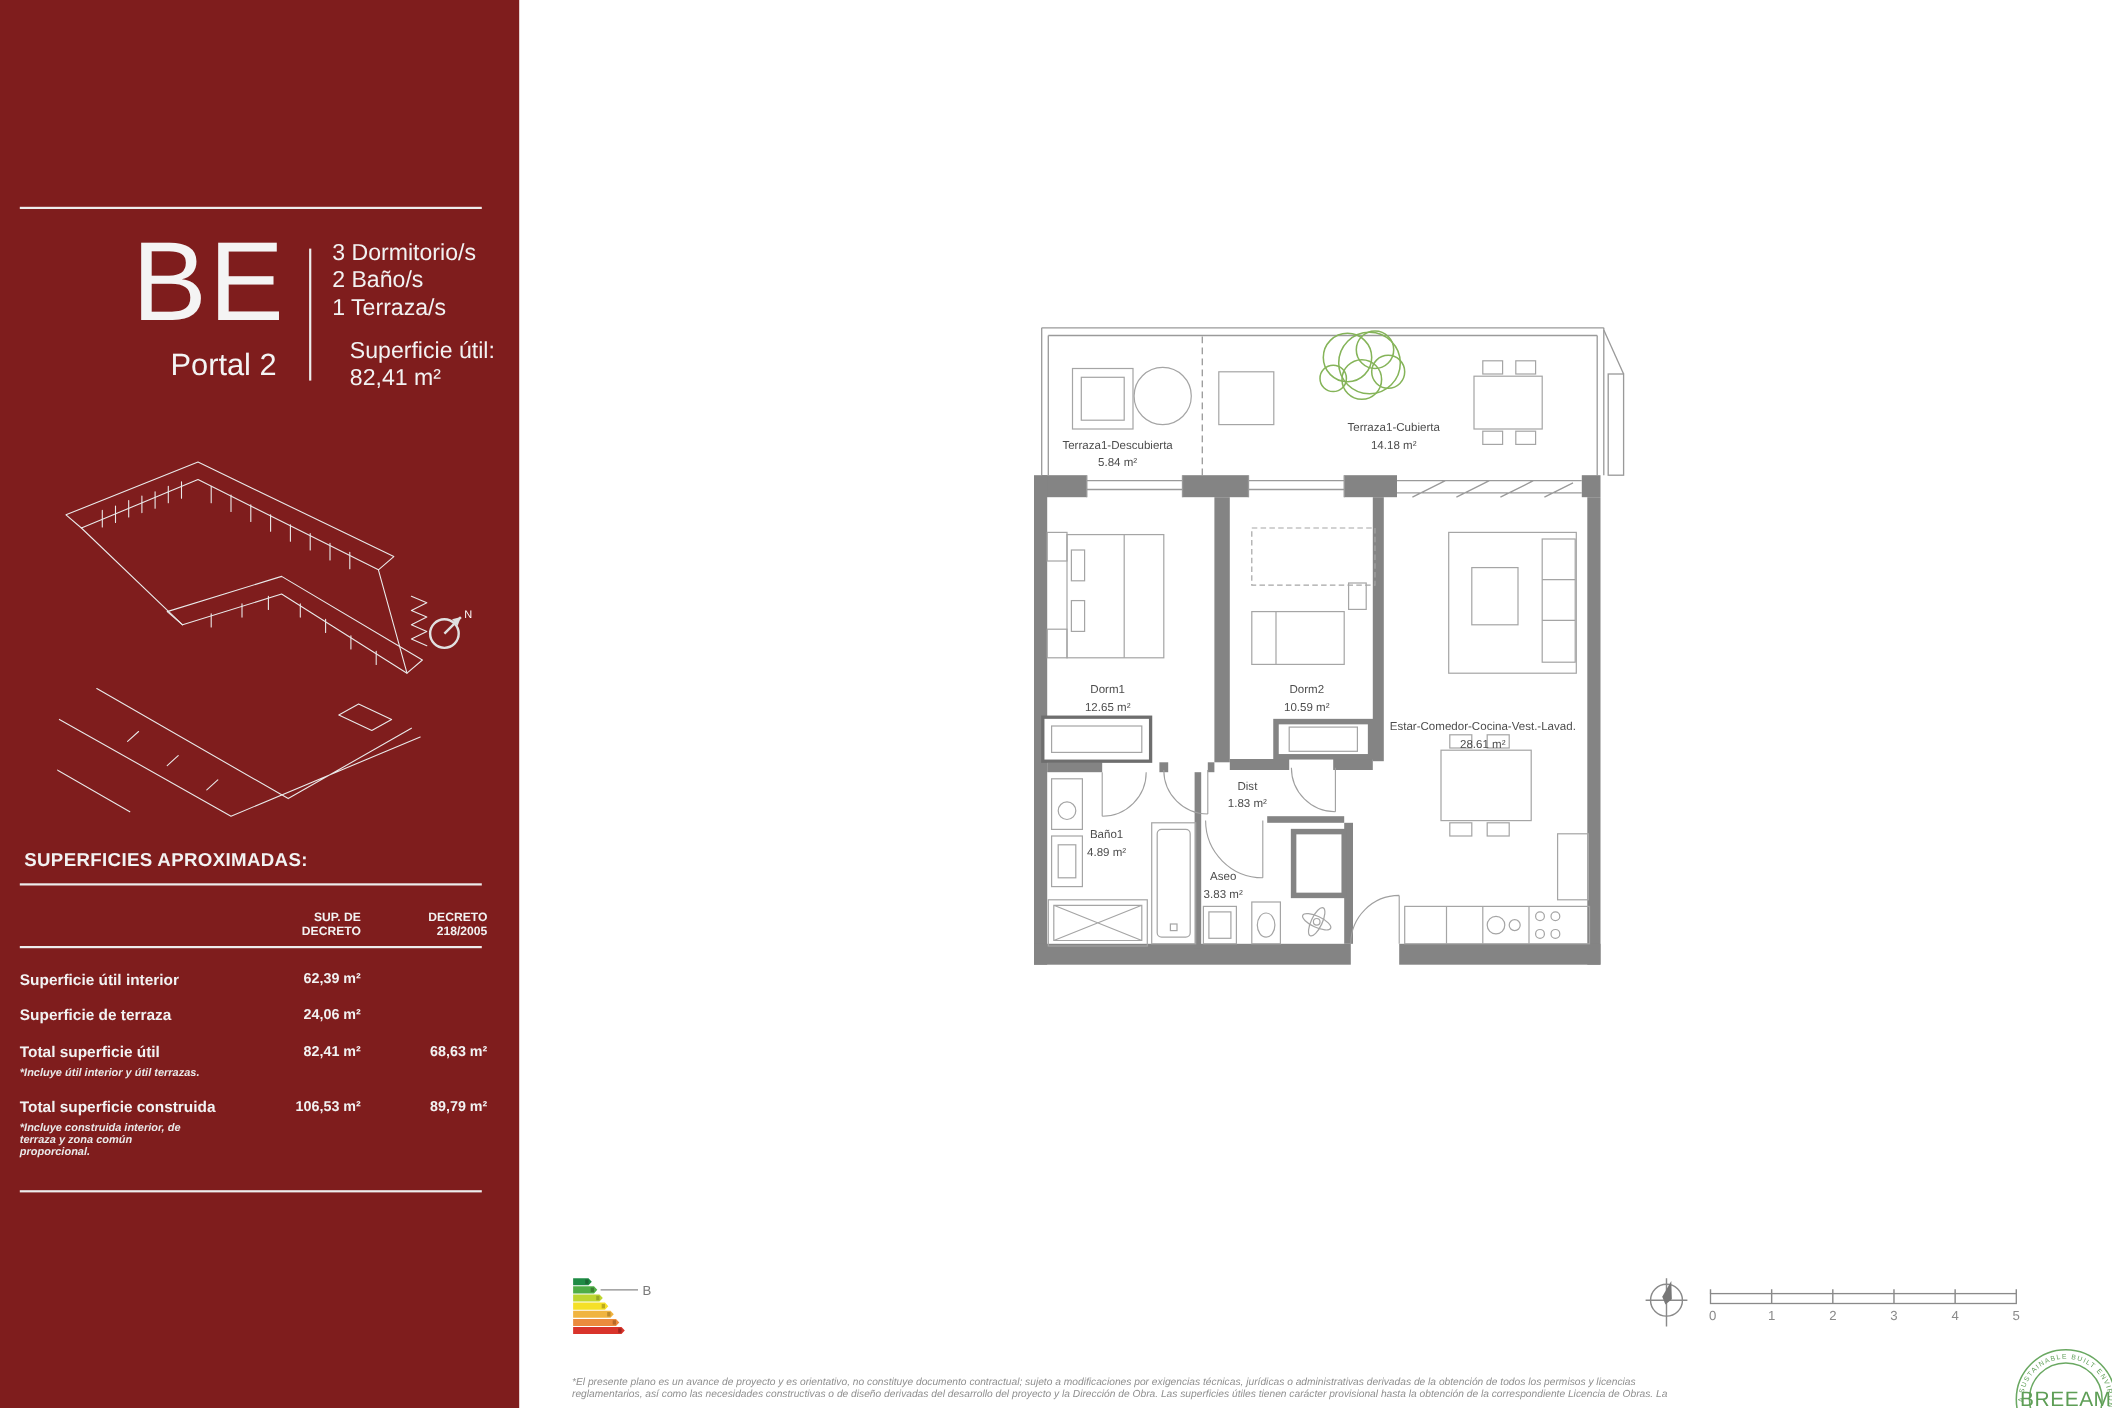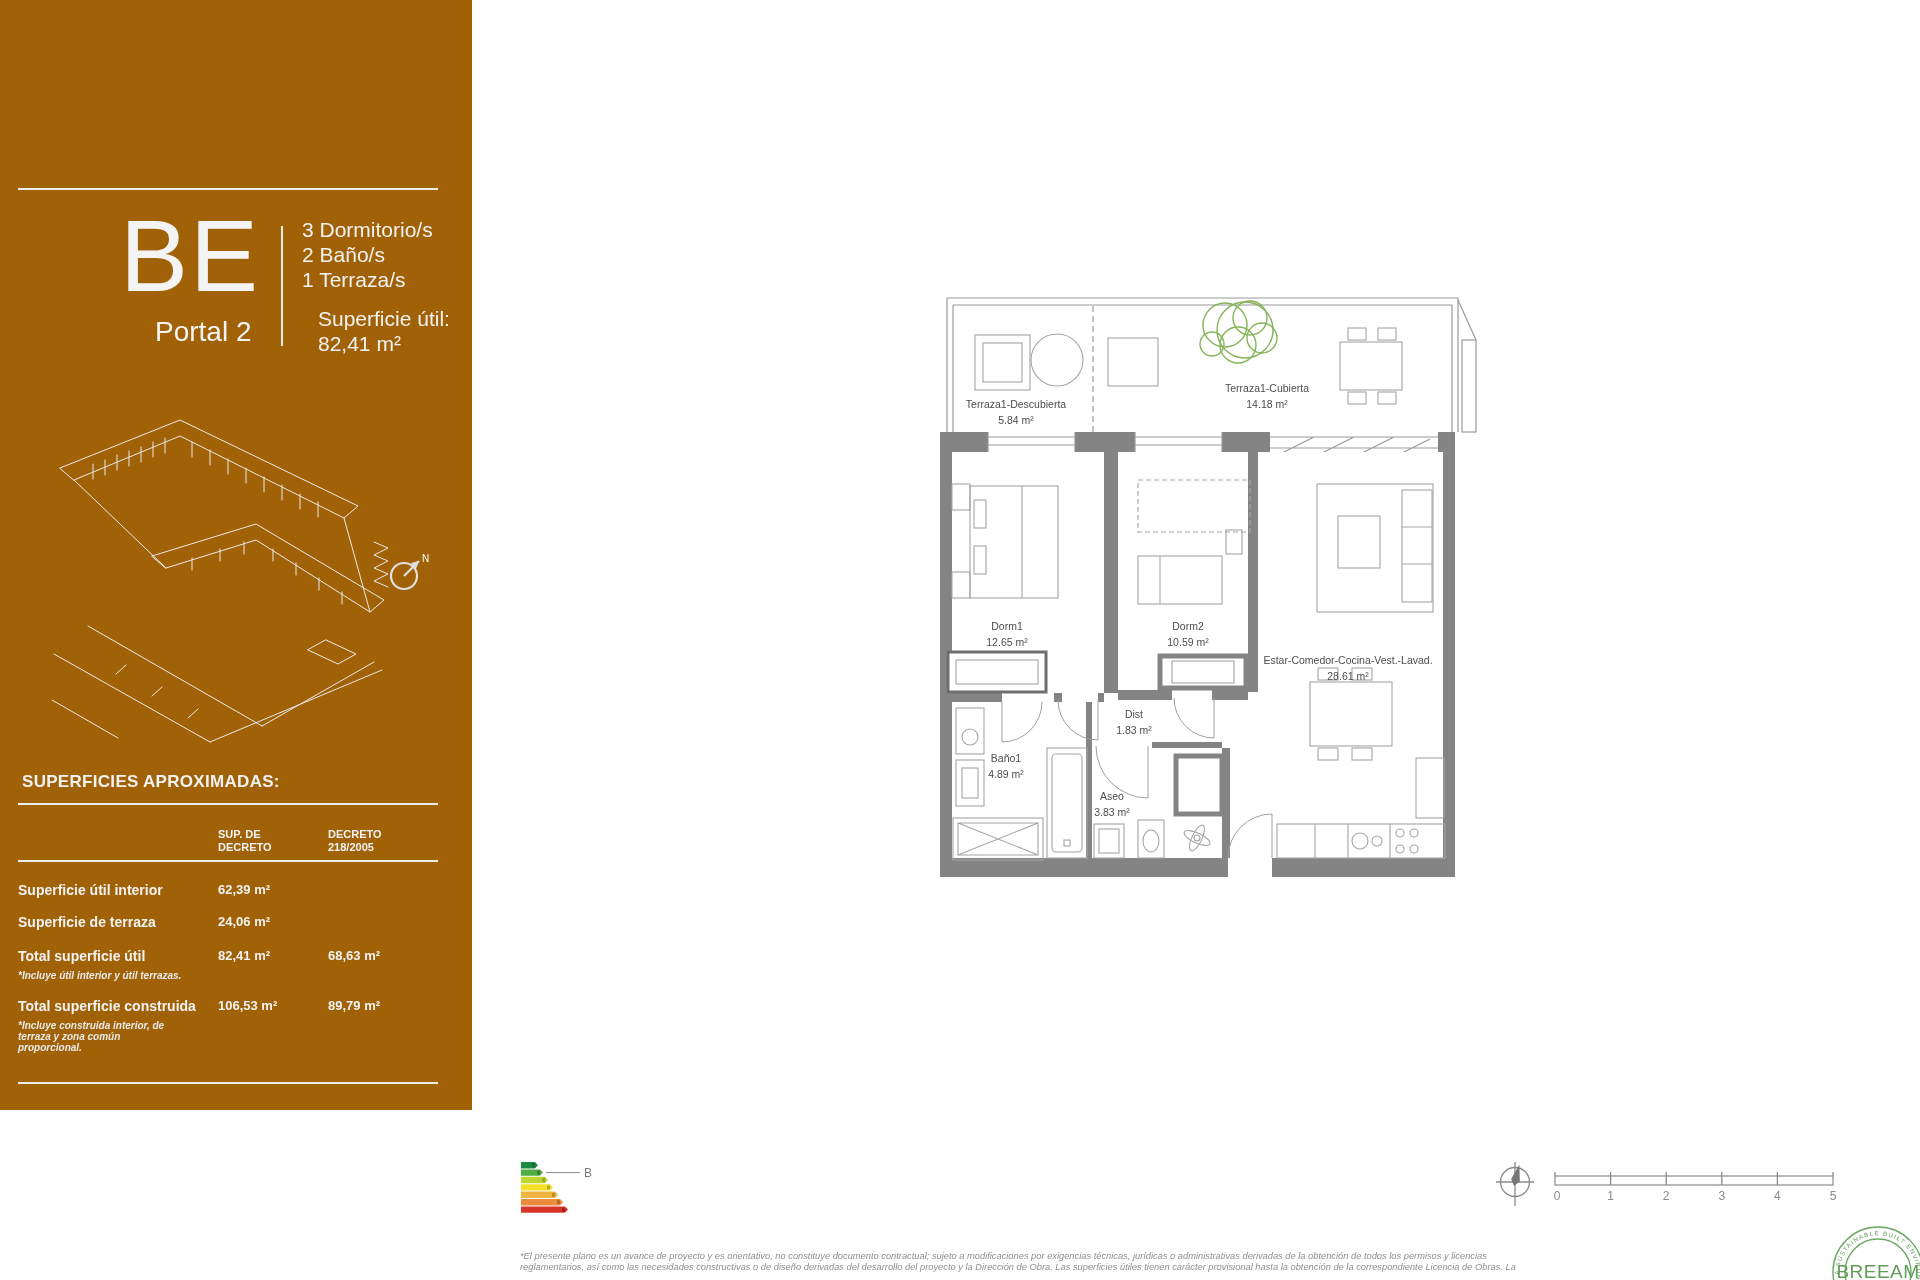--- a/index.html
+++ b/index.html
@@ -1,32 +1,32 @@
 <!DOCTYPE html>
 <html><head>
 <meta charset="utf-8">
 <style>
   html,body{margin:0;padding:0;width:1920px;height:1280px;background:#fff;
     font-family:"Liberation Sans",sans-serif;overflow:hidden;position:relative}
   .abs{position:absolute}
 
   
-  #sidebar{left:0;top:0;width:472px;height:1110px;background:#a16207;color:#f2f2f2}
+  #sidebar{left:0;top:0;width:472px;height:1280px;background:#7f1d1d;color:#f2f2f2}
   .rule{position:absolute;left:18px;width:420px;height:2px;background:#ededed}
   #be-code{position:absolute;left:120px;top:206px;font-size:102px;line-height:100px;letter-spacing:2px;color:#f4f4f4}
   #portal{position:absolute;left:155px;top:316px;font-size:28px;color:#f4f4f4}
   #vdiv{position:absolute;left:281px;top:226px;width:2px;height:120px;background:#ededed}
   #features{position:absolute;left:302px;top:217px;font-size:21px;line-height:25px}
   #suputil{position:absolute;left:318px;top:306px;font-size:21px;line-height:25px}
 
   #areas-table{position:absolute;left:18px;top:772px;width:425px}
   #areas-title{position:absolute;top:0;left:4px;font-size:17px;font-weight:bold;letter-spacing:.3px}
   .t-rule{position:absolute;left:0;width:420px;height:2px;background:#ededed}
   .t-grid{position:absolute;left:0;width:425px;display:grid;grid-template-columns:200px 110px 115px}
-  .t-grid .c2,.t-grid .c3{text-align:left}
+  .t-grid .c2,.t-grid .c3{text-align:right}
   .hdr{font-size:11px;font-weight:bold;line-height:13px;white-space:pre-line}
   .rowlbl{font-size:14px;font-weight:bold}
   .rowval{font-size:13px;font-weight:bold}
   .note{font-size:10px;font-weight:bold;font-style:italic;color:#e9e9e9}
   .w150{max-width:150px}
 
   
   .wall{fill:#848484;stroke:none}
   .struct{fill:none;stroke:#9a9a9a;stroke-width:1.2}
   .fur{fill:none;stroke:#a5a5a5;stroke-width:1.1}

